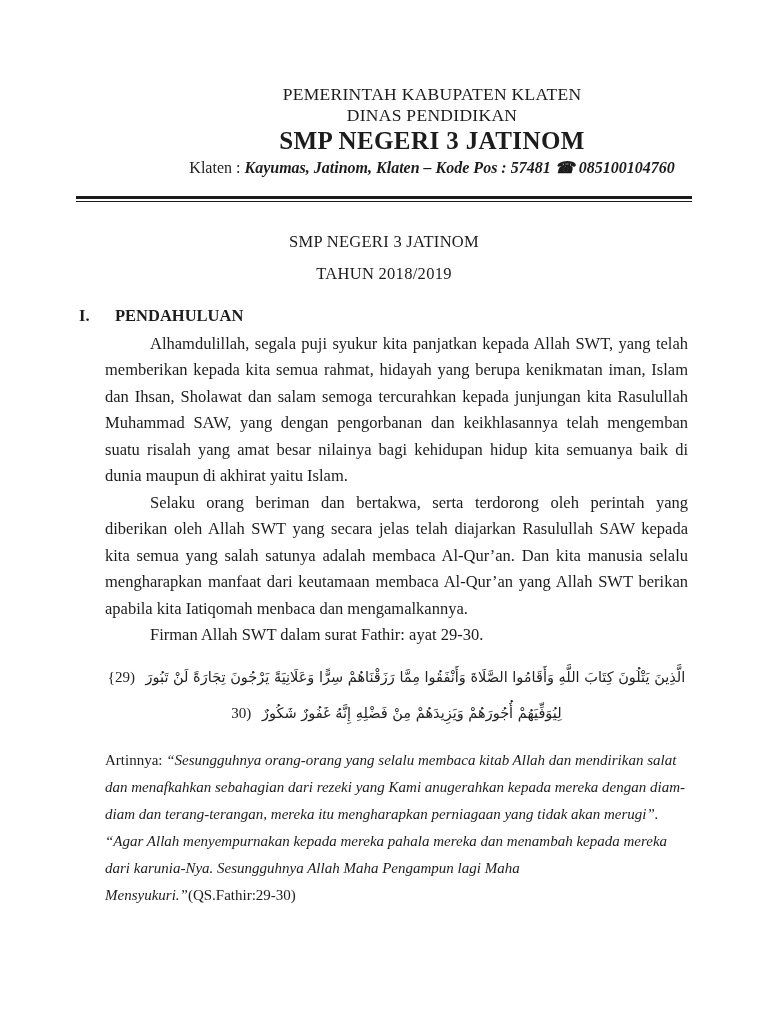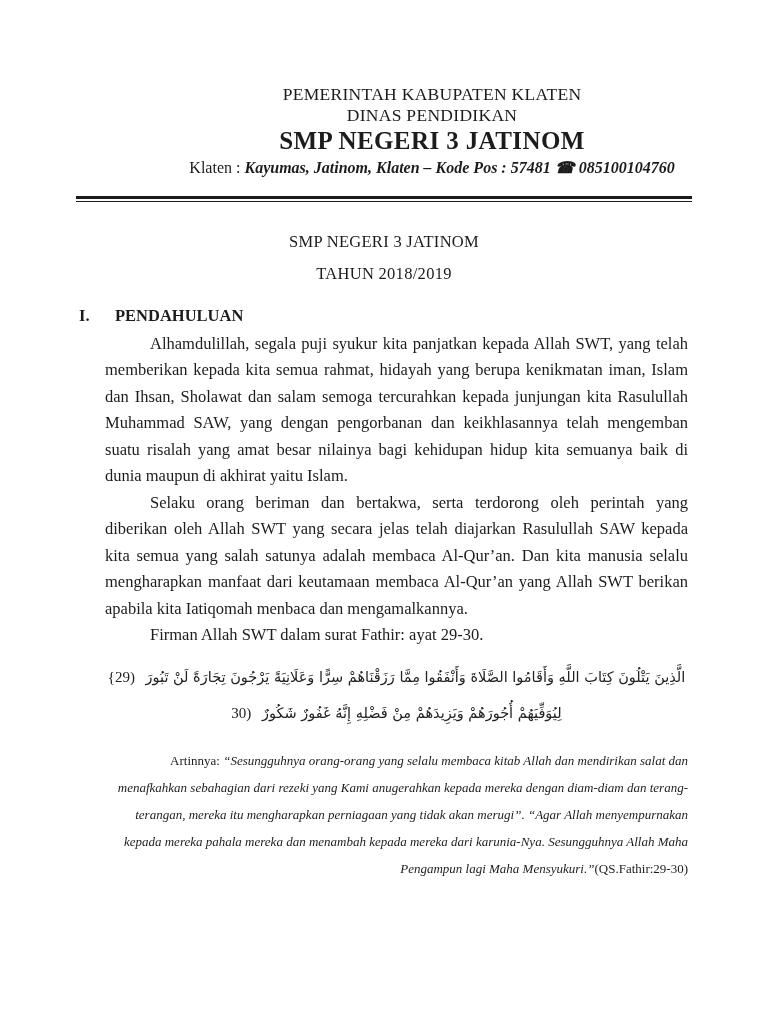--- a/index.html
+++ b/index.html
@@ -38,21 +38,21 @@
   .body-text { margin: 2px 80px 0 105px; font-size: 16.5px; line-height: 26.5px; }
   .body-text p { margin: 0; text-align: justify; text-indent: 45px; font-family: Liberation Serif, serif; }
   .body-text p.single { text-align: left; }
 
   
   .arabic-block { margin: 10px 80px 0 105px; direction: rtl; text-align: center; }
   .arabic-line { font-family: "DejaVu Sans", sans-serif; font-size: 14.5px; line-height: 36px; color: #222; }
   .arabic-line bdo { font-family: "Liberation Serif", serif; font-size: 15px; padding-right: 6px; }
 
   
-  .translation { margin: 16px 80px 0 105px; font-size: 13px; line-height: 27px; text-align: right; }
+  .translation { margin: 16px 80px 0 105px; font-size: 15px; line-height: 27px; text-align: left; }
   .translation p { margin: 0; }
   .it { font-style: italic; }
 </style>
 </head>
 <body>
 
 <div class="page">
 
   <div class="letterhead">
     <div class="lh-text">

